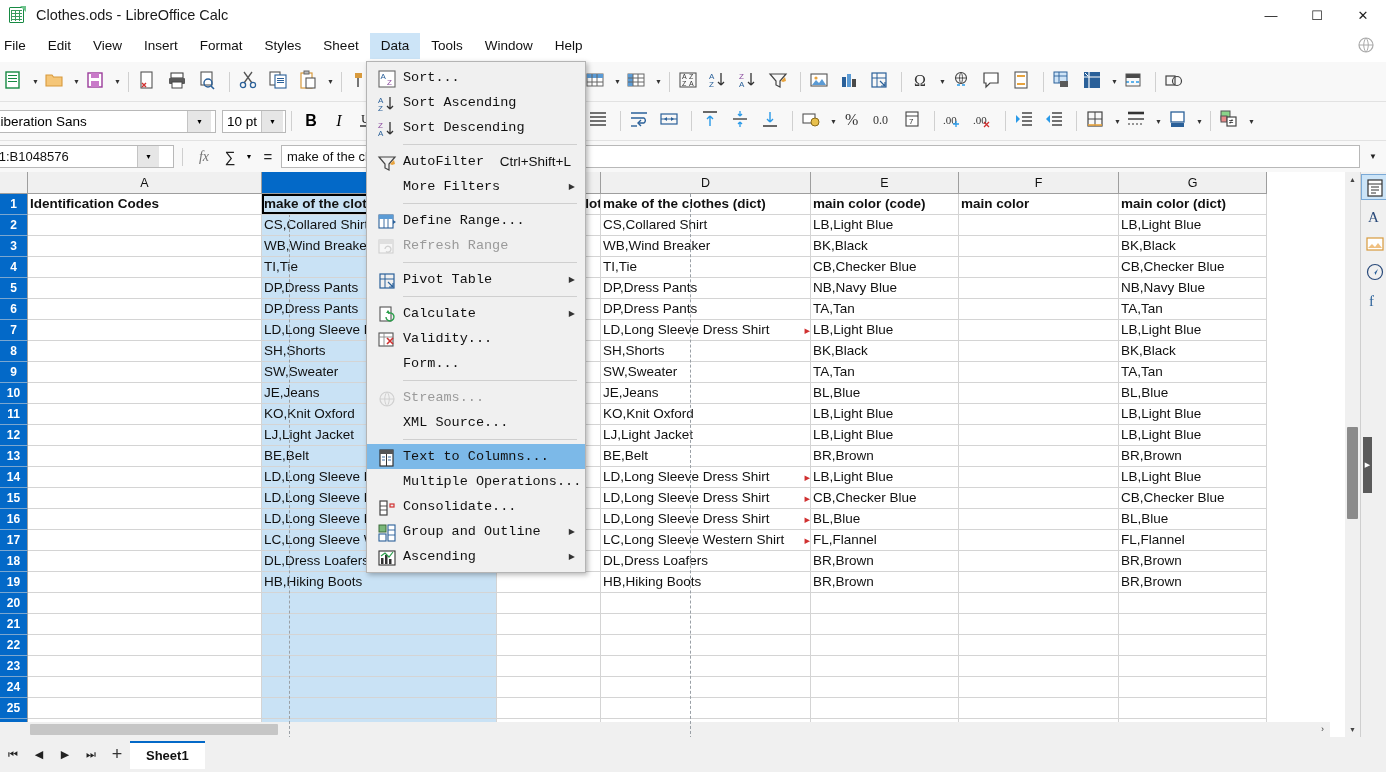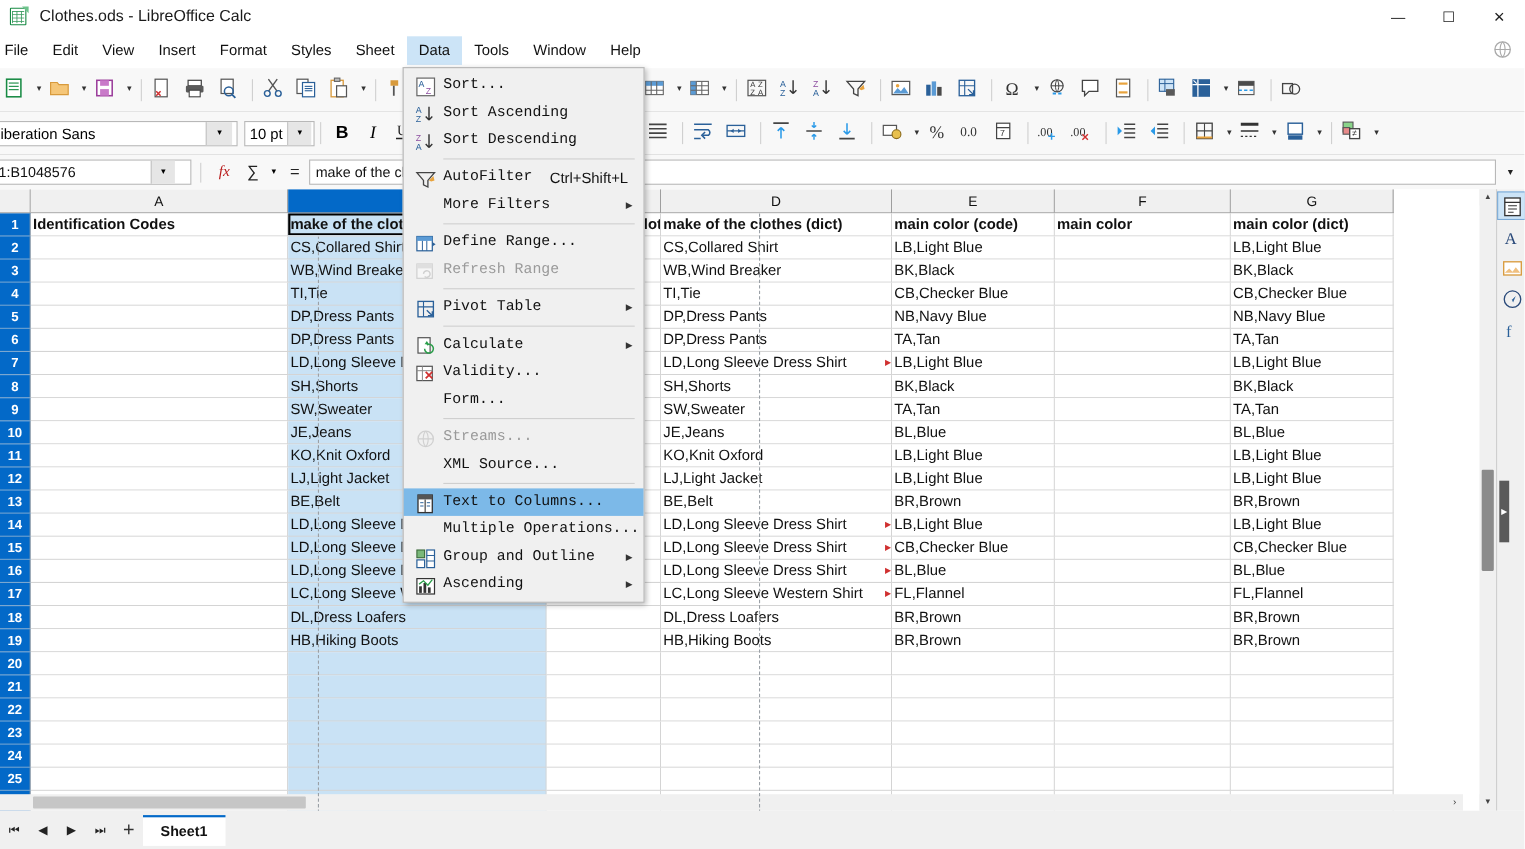--- a/index.html
+++ b/index.html
@@ -74,21 +74,21 @@
     border:1px solid #b8b8b8; display:flex; align-items:center;
   }
   .namebox input {
     border:0; outline:0; font-size:13px; padding-left:5px; width:152px;
     font-family:"Liberation Sans", sans-serif; color:#111; background:transparent;
   }
   .nb-drop { width:22px; height:21px; background:#e6e6e6; border-left:1px solid #c4c4c4;
              display:flex; align-items:center; justify-content:center; font-size:7px; }
   .fb-sep { width:1px; height:18px; background:#cfcfcf; margin:0 8px; }
   .fb-btn { width:26px; height:24px; display:flex; align-items:center; justify-content:center;
-            font-size:14px; color:#b91c1c; }
+            font-size:14px; color:#737373; }
   .fb-btn.sigma { color:#222; font-size:15px; }
   .fb-btn.eq { color:#222; font-size:15px; }
   .fb-caret { width:12px; display:flex; align-items:center; justify-content:center; font-size:7px; }
   .inputline {
     flex:1; height:23px; background:#fff; border:1px solid #b8b8b8; margin-right:0px;
     display:flex; align-items:center; overflow:hidden;
   }
   .inputline input {
     border:0; outline:0; font-size:13px; padding-left:5px; width:100%;
     font-family:"Liberation Sans", sans-serif; color:#111; background:transparent;
@@ -1141,20 +1141,30 @@
         </div>
         <div class="dd-label">Text to Columns...</div>
       </div>
       <div class="dd-item">
         <div class="dd-ico"></div>
         <div class="dd-label">Multiple Operations...</div>
       </div>
       <div class="dd-item">
         <div class="dd-ico">
           <span style="width:17px;height:17px;display:block;"><svg width="20" height="20" viewBox="0 0 20 20">
+              <rect x="3" y="3" width="7" height="14" fill="#fff" stroke="#444" stroke-width="1.2"></rect>
+              <path d="M3 8h7M3 12h7" stroke="#444" stroke-width=".9"></path>
+              <rect x="13" y="6" width="4" height="3" fill="none" stroke="#d03030" stroke-width="1.2"></rect>
+            </svg></span>
+        </div>
+        <div class="dd-label">Consolidate...</div>
+      </div>
+      <div class="dd-item">
+        <div class="dd-ico">
+          <span style="width:17px;height:17px;display:block;"><svg width="20" height="20" viewBox="0 0 20 20">
               <rect x="2" y="2" width="7" height="7" fill="#7ab87a" stroke="#3a6a3a" stroke-width="1"></rect>
               <rect x="11" y="2" width="7" height="16" fill="#fff" stroke="#2a6099" stroke-width="1.1"></rect>
               <path d="M11 7h7M11 12h7" stroke="#2a6099" stroke-width=".9"></path>
               <rect x="2" y="11" width="7" height="7" fill="#fff" stroke="#2a6099" stroke-width="1.1"></rect>
             </svg></span>
         </div>
         <div class="dd-label">Group and Outline</div>
         <div class="dd-sub">▶</div>
       </div>
       <div class="dd-item">

